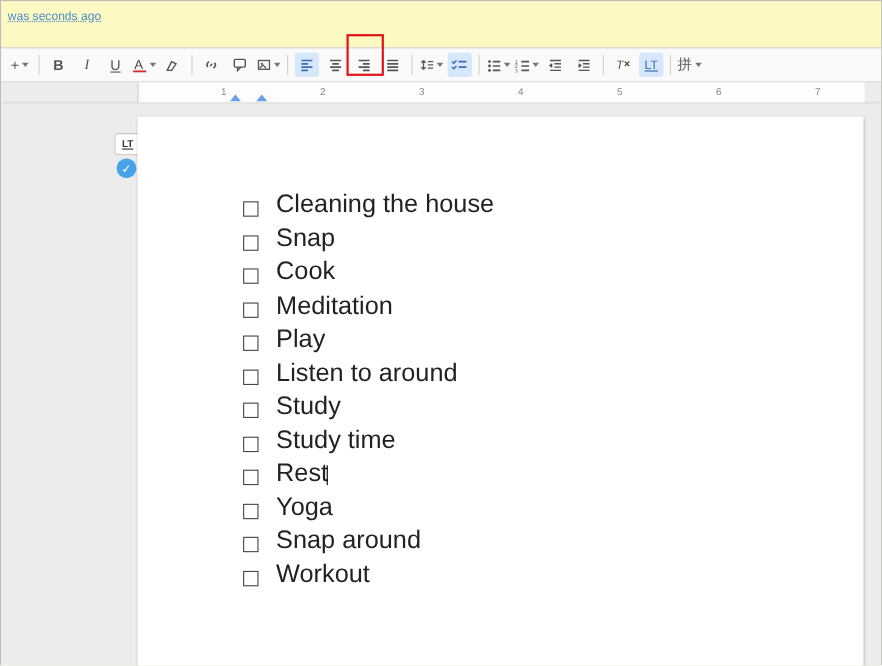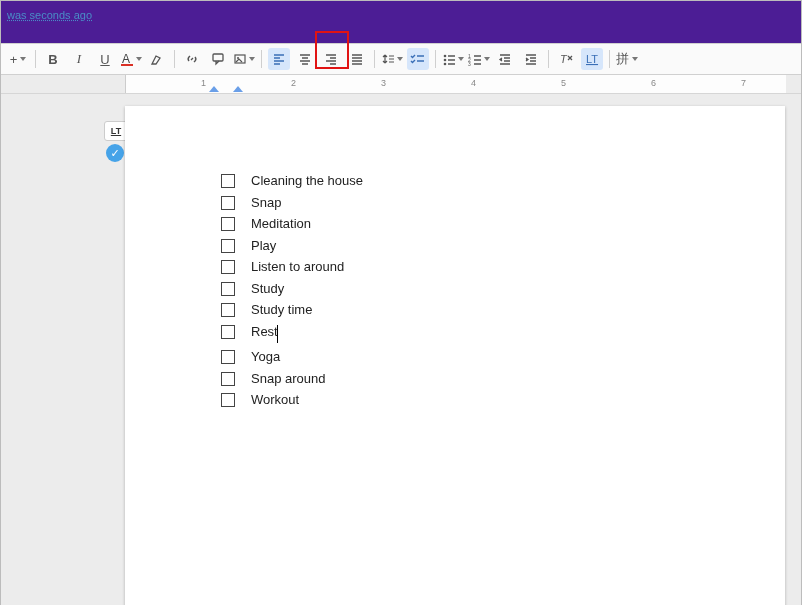--- a/index.html
+++ b/index.html
@@ -10,21 +10,21 @@
     overflow: hidden;
     font-family: Arial, Helvetica, sans-serif;
     background: #fff;
   }
   .frame {
     position: relative;
     width: 802px;
     height: 605px;
     border: 1px solid #bcbcbc;
     box-sizing: border-box;
-    background: #4c1d95;
+    background: #fef9c3;
   }
 
   .status-bar {
     height: 30px;
     padding: 8px 6px 4px 6px;
     font-size: 11px;
     color: #4a8cc7;
   }
   .status-bar span { text-decoration: underline dotted; }
 
@@ -153,22 +153,22 @@
     box-sizing: border-box;
     position: relative;
   }
   .checklist {
     list-style: none;
     margin: 0;
     padding: 0;
   }
   .checklist li {
     display: flex;
-    align-items: flex-start;
-    font-size: 13px;
+    align-items: flex-end;
+    font-size: 23px;
     color: #222;
     line-height: 1.0;
     margin-bottom: 7.5px;
   }
   .checklist .box {
     width: 12px;
     height: 12px;
     border: 1.5px solid #444;
     margin-right: 16px;
     flex-shrink: 0;
@@ -337,20 +337,24 @@
           <li>
             <span class="box"></span>
             <span>Cleaning the house</span>
           </li>
           <li>
             <span class="box"></span>
             <span>Snap</span>
           </li>
           <li>
             <span class="box"></span>
+            <span>Cook</span>
+          </li>
+          <li>
+            <span class="box"></span>
             <span>Meditation</span>
           </li>
           <li>
             <span class="box"></span>
             <span>Play</span>
           </li>
           <li>
             <span class="box"></span>
             <span>Listen to around</span>
           </li>

